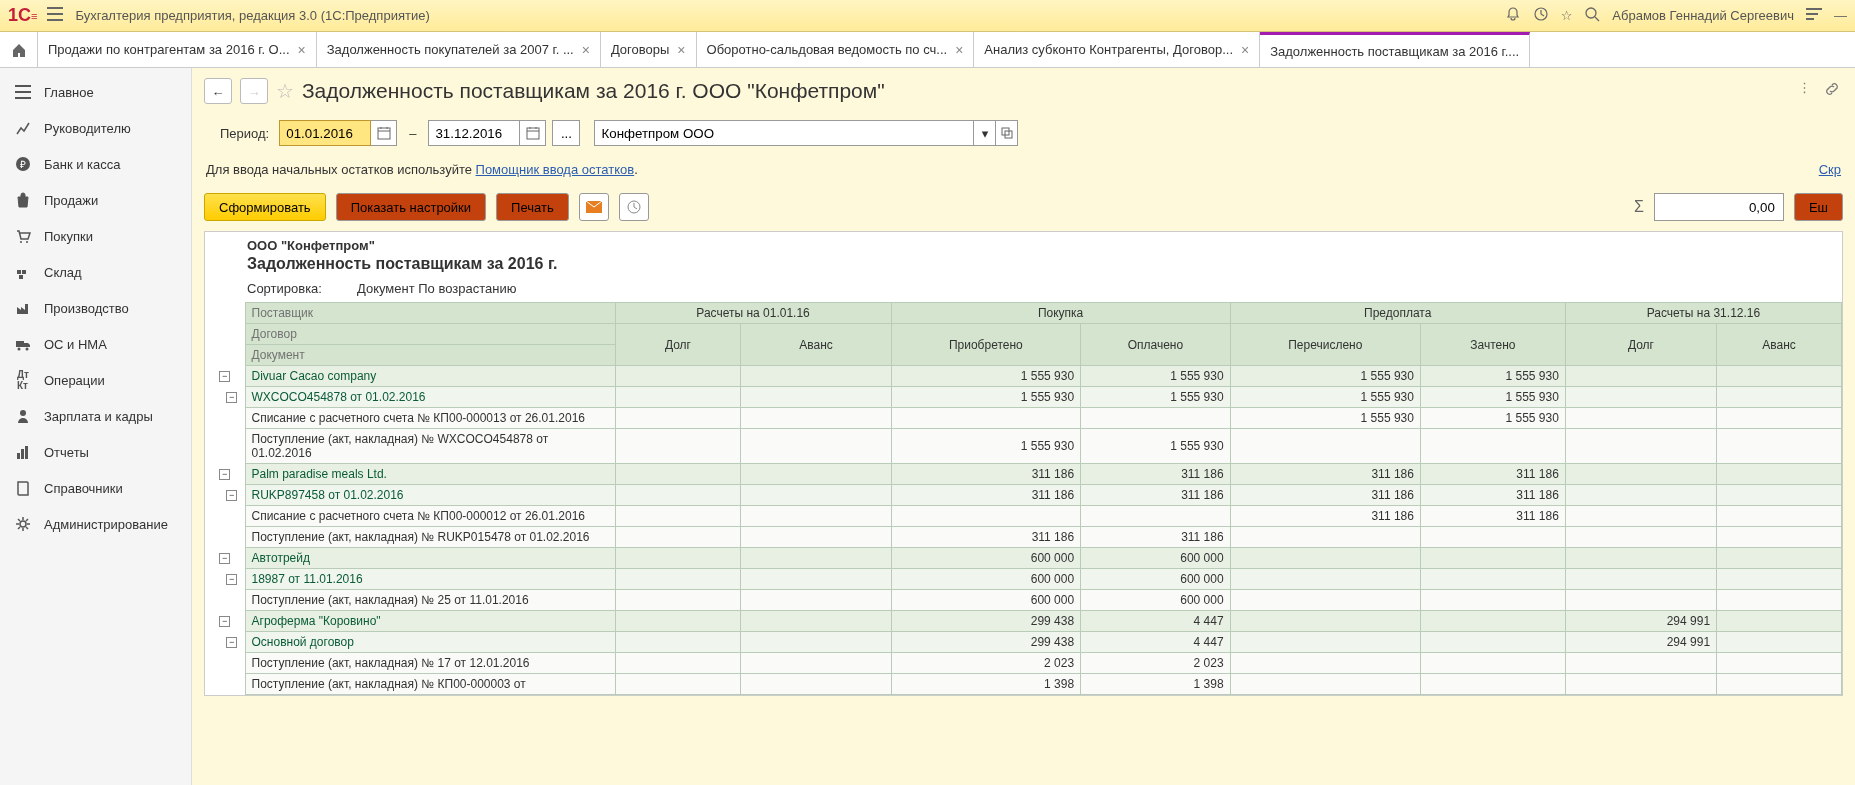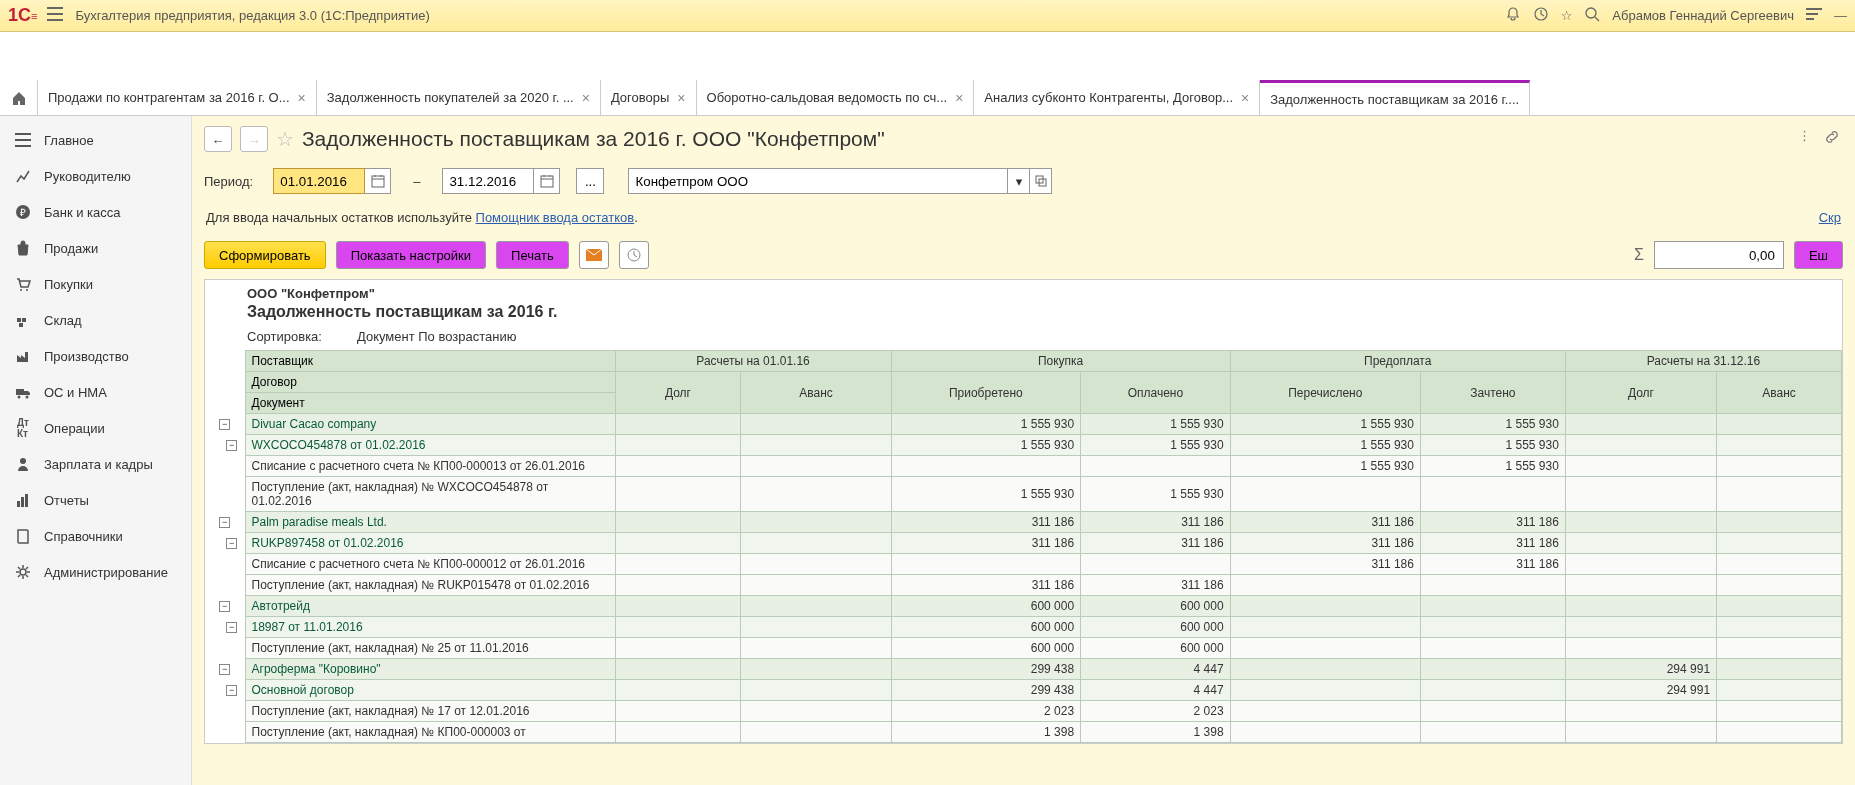--- a/index.html
+++ b/index.html
@@ -4,65 +4,65 @@
 <style>
 * { margin: 0; padding: 0; box-sizing: border-box; }
 body { font-family: Arial, sans-serif; font-size: 13px; color: #333; background: #fff; overflow: hidden; }
 .titlebar { background: linear-gradient(to bottom, #fff5c2, #ffeb99); height: 32px; display: flex; align-items: center; padding: 0 8px; border-bottom: 1px solid #d4c47a; }
 .logo { color: #c41e3a; font-weight: bold; font-size: 18px; margin-right: 10px; display:flex; align-items:center; }
 .burger { margin-right: 12px; cursor: pointer; }
 .title-text { flex: 1; color: #555; }
 .titlebar-right { display: flex; align-items: center; gap: 12px; }
 .titlebar-right .ico { cursor: pointer; color: #666; }
 .username { color: #555; }
-.tabs-row { display: flex; background: #fff; border-bottom: 1px solid #ccc; height: 36px; align-items:stretch;margin-top:48px; }
+.tabs-row { display: flex; background: #fff; border-bottom: 1px solid #ccc; height: 36px; align-items:stretch; }
 .home-tab { width: 38px; display:flex; align-items:center; justify-content:center; border-right:1px solid #ccc; cursor:pointer; }
 .tab { display:flex; align-items:center; padding: 0 10px; border-right:1px solid #ccc; cursor:pointer; max-width: 300px; white-space:nowrap; overflow:hidden; position:relative; }
 .tab.active { border-top: 3px solid #a21caf; }
 .tab .close { margin-left: 8px; color:#888; font-size:14px; }
 .main { display:flex; height: calc(785px - 32px - 36px); }
 .sidebar { width: 192px; background: #f5f5f5; border-right: 1px solid #ddd; padding-top: 6px; }
 .nav-item { display:flex; align-items:center; padding: 9px 14px; cursor:pointer; color:#333; gap:12px; }
 .nav-icon { width:18px; height:18px; display:flex; align-items:center; justify-content:center; color:#555; }
 .content { flex:1; background: #fff9dc; overflow:auto; }
 .content-header { display:flex; align-items:center; padding: 10px 12px; gap:8px; }
 .nav-btn { width:28px; height:26px; border:1px solid #bbb; background:#fff; border-radius:3px; display:flex; align-items:center; justify-content:center; cursor:pointer; }
 .star-icon { color:#bbb; font-size:20px; }
 .page-title { font-size: 21px; color:#333; }
-.period-row { display:flex; align-items:center; padding: 6px 12px; gap:16px; }
+.period-row { display:flex; align-items:center; padding: 6px 28px; gap:6px; }
 .period-label { margin-right:4px; }
 .date-input { display:flex; align-items:center; }
 .date-input input { height:26px; border:1px solid #999; padding: 2px 6px; width:92px; }
 .date-input input.selected { background:#ffe680; border:1px solid #c0962e; }
 .date-input .cal-btn { width:26px; height:26px; border:1px solid #999; border-left:none; background:#fff; display:flex; align-items:center; justify-content:center; cursor:pointer; }
 .dash { margin: 0 6px; }
 .dots-btn { width:28px; height:26px; border:1px solid #999; background:#fff; cursor:pointer; }
 .org-select { display:flex; margin-left:8px; }
 .org-select input { height:26px; width:380px; border:1px solid #999; padding:2px 6px; }
 .org-select .dd { width:22px; height:26px; border:1px solid #999; border-left:none; background:#fff; cursor:pointer; display:flex; align-items:center; justify-content:center; }
 .info-row { padding: 10px 14px; color:#333; }
 .info-row a { color: #2a5db0; text-decoration:underline; cursor:pointer; }
 .hide-link { float:right; color:#2a5db0; text-decoration:underline; cursor:pointer; }
 .toolbar-row { display:flex; align-items:center; padding: 6px 12px; gap:10px; }
-.btn { height:28px; padding: 0 14px; border:1px solid #999; background:#d946ef; border-radius:3px; cursor:pointer; font-size:13px; }
+.btn { height:28px; padding: 0 14px; border:1px solid #999; background:#c2410c; border-radius:3px; cursor:pointer; font-size:13px; }
 .btn.primary { background: linear-gradient(to bottom,#ffe14d,#ffcc00); border-color:#c9a800; font-weight:normal; }
 .icon-btn { width:30px; height:28px; border:1px solid #999; background:#fff; border-radius:3px; display:flex; align-items:center; justify-content:center; cursor:pointer; }
 .toolbar-spacer { flex:1; }
 .sigma { font-size:16px; color:#666; }
 .sum-input { height:28px; width:130px; border:1px solid #999; text-align:right; padding:2px 8px; }
 .report-area { background:#fff; margin: 4px 12px; border:1px solid #ccc; font-size:13px; }
 .report-header { padding:6px 42px; }
 .report-header .org { font-weight:bold; }
 .report-header .title { font-weight:bold; font-size:16px; margin-top:2px; }
 .sort-row { padding: 2px 42px 6px; display:flex; }
 .sort-row .lbl { width:110px; }
 table.report { width:100%; border-collapse:collapse; }
 table.report th, table.report td { border:1px solid #b8ccb8; padding:3px 6px; font-size:12px; }
 table.report th { background:#d4e4ce; font-weight:normal; text-align:center; color:#333; }
-table.report th.left-hdr { text-align:left; color:#000000; }
+table.report th.left-hdr { text-align:left; color:#737373; }
 td.num { text-align:right; }
 td.lvl0 { color:#0a5c36; }
 td.lvl1 { color:#0a5c36; padding-left:22px; }
 td.lvl2 { padding-left:40px; }
 tr.lvl0-row td { background:#e8f0e4; }
 tr.lvl1-row td { background:#f0f5ed; }
 tr.lvl2-row td { background:#fafaf8; }
 .tree-col { width:40px; vertical-align:top; text-align:center; padding:2px 2px !important; background:#fff !important; border-left:none !important; border-top:none !important; border-bottom:none !important; }
 .tree-box { display:inline-block; width:11px; height:11px; border:1px solid #888; background:#fff; font-size:9px; line-height:9px; cursor:pointer; text-align:center; }
 .link-icon { position:absolute; right:14px; top:12px; color:#777; cursor:pointer; }
@@ -114,21 +114,21 @@
     <svg width="16" height="16" viewBox="0 0 16 16">
         <path d="M2 8l6-6 6 6v7H9v-4H7v4H2z" fill="#666"></path>
       </svg>
   </div>
   <div id="tabs-container" style="display:flex;flex:1;overflow:hidden;">
       <div class="tab">
         <span>Продажи по контрагентам за 2016 г. О...</span>
         <span class="close">×</span>
       </div>
       <div class="tab">
-        <span>Задолженность покупателей за 2020 г. ...</span>
+        <span>Задолженность покупателей за 2007 г. ...</span>
         <span class="close">×</span>
       </div>
       <div class="tab">
         <span>Договоры</span>
         <span class="close">×</span>
       </div>
       <div class="tab">
         <span>Оборотно-сальдовая ведомость по сч...</span>
         <span class="close">×</span>
       </div>

